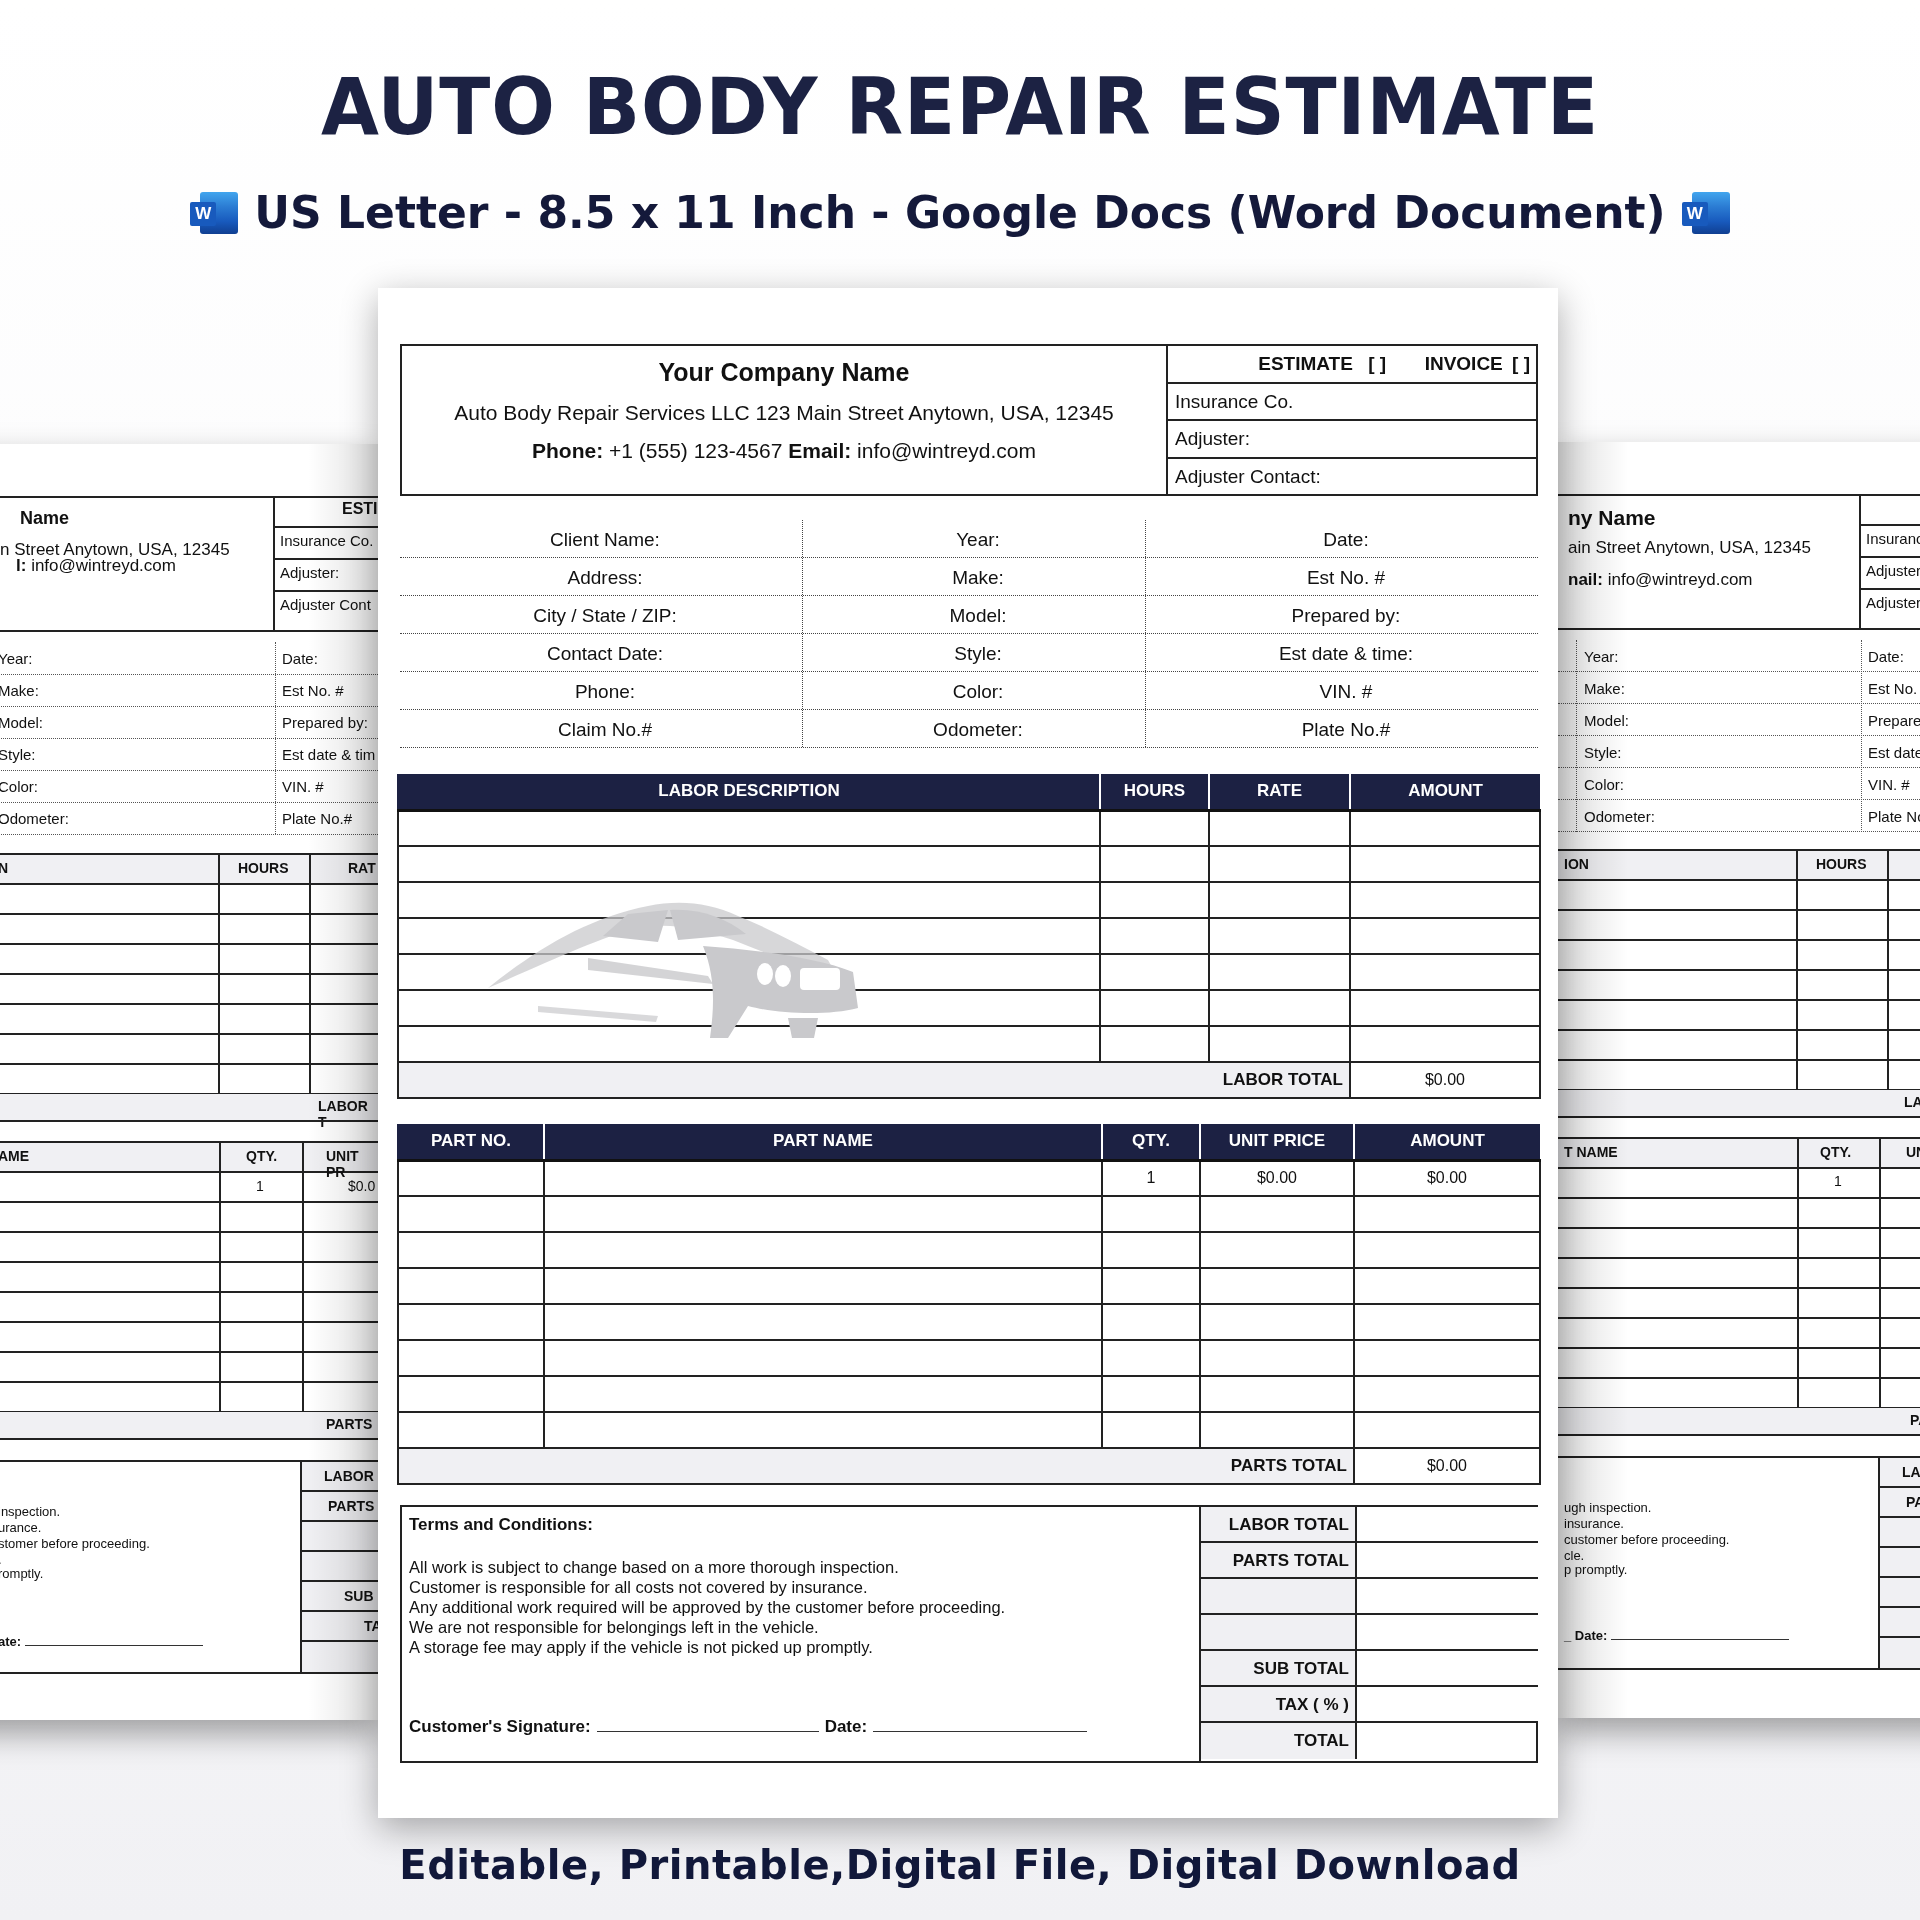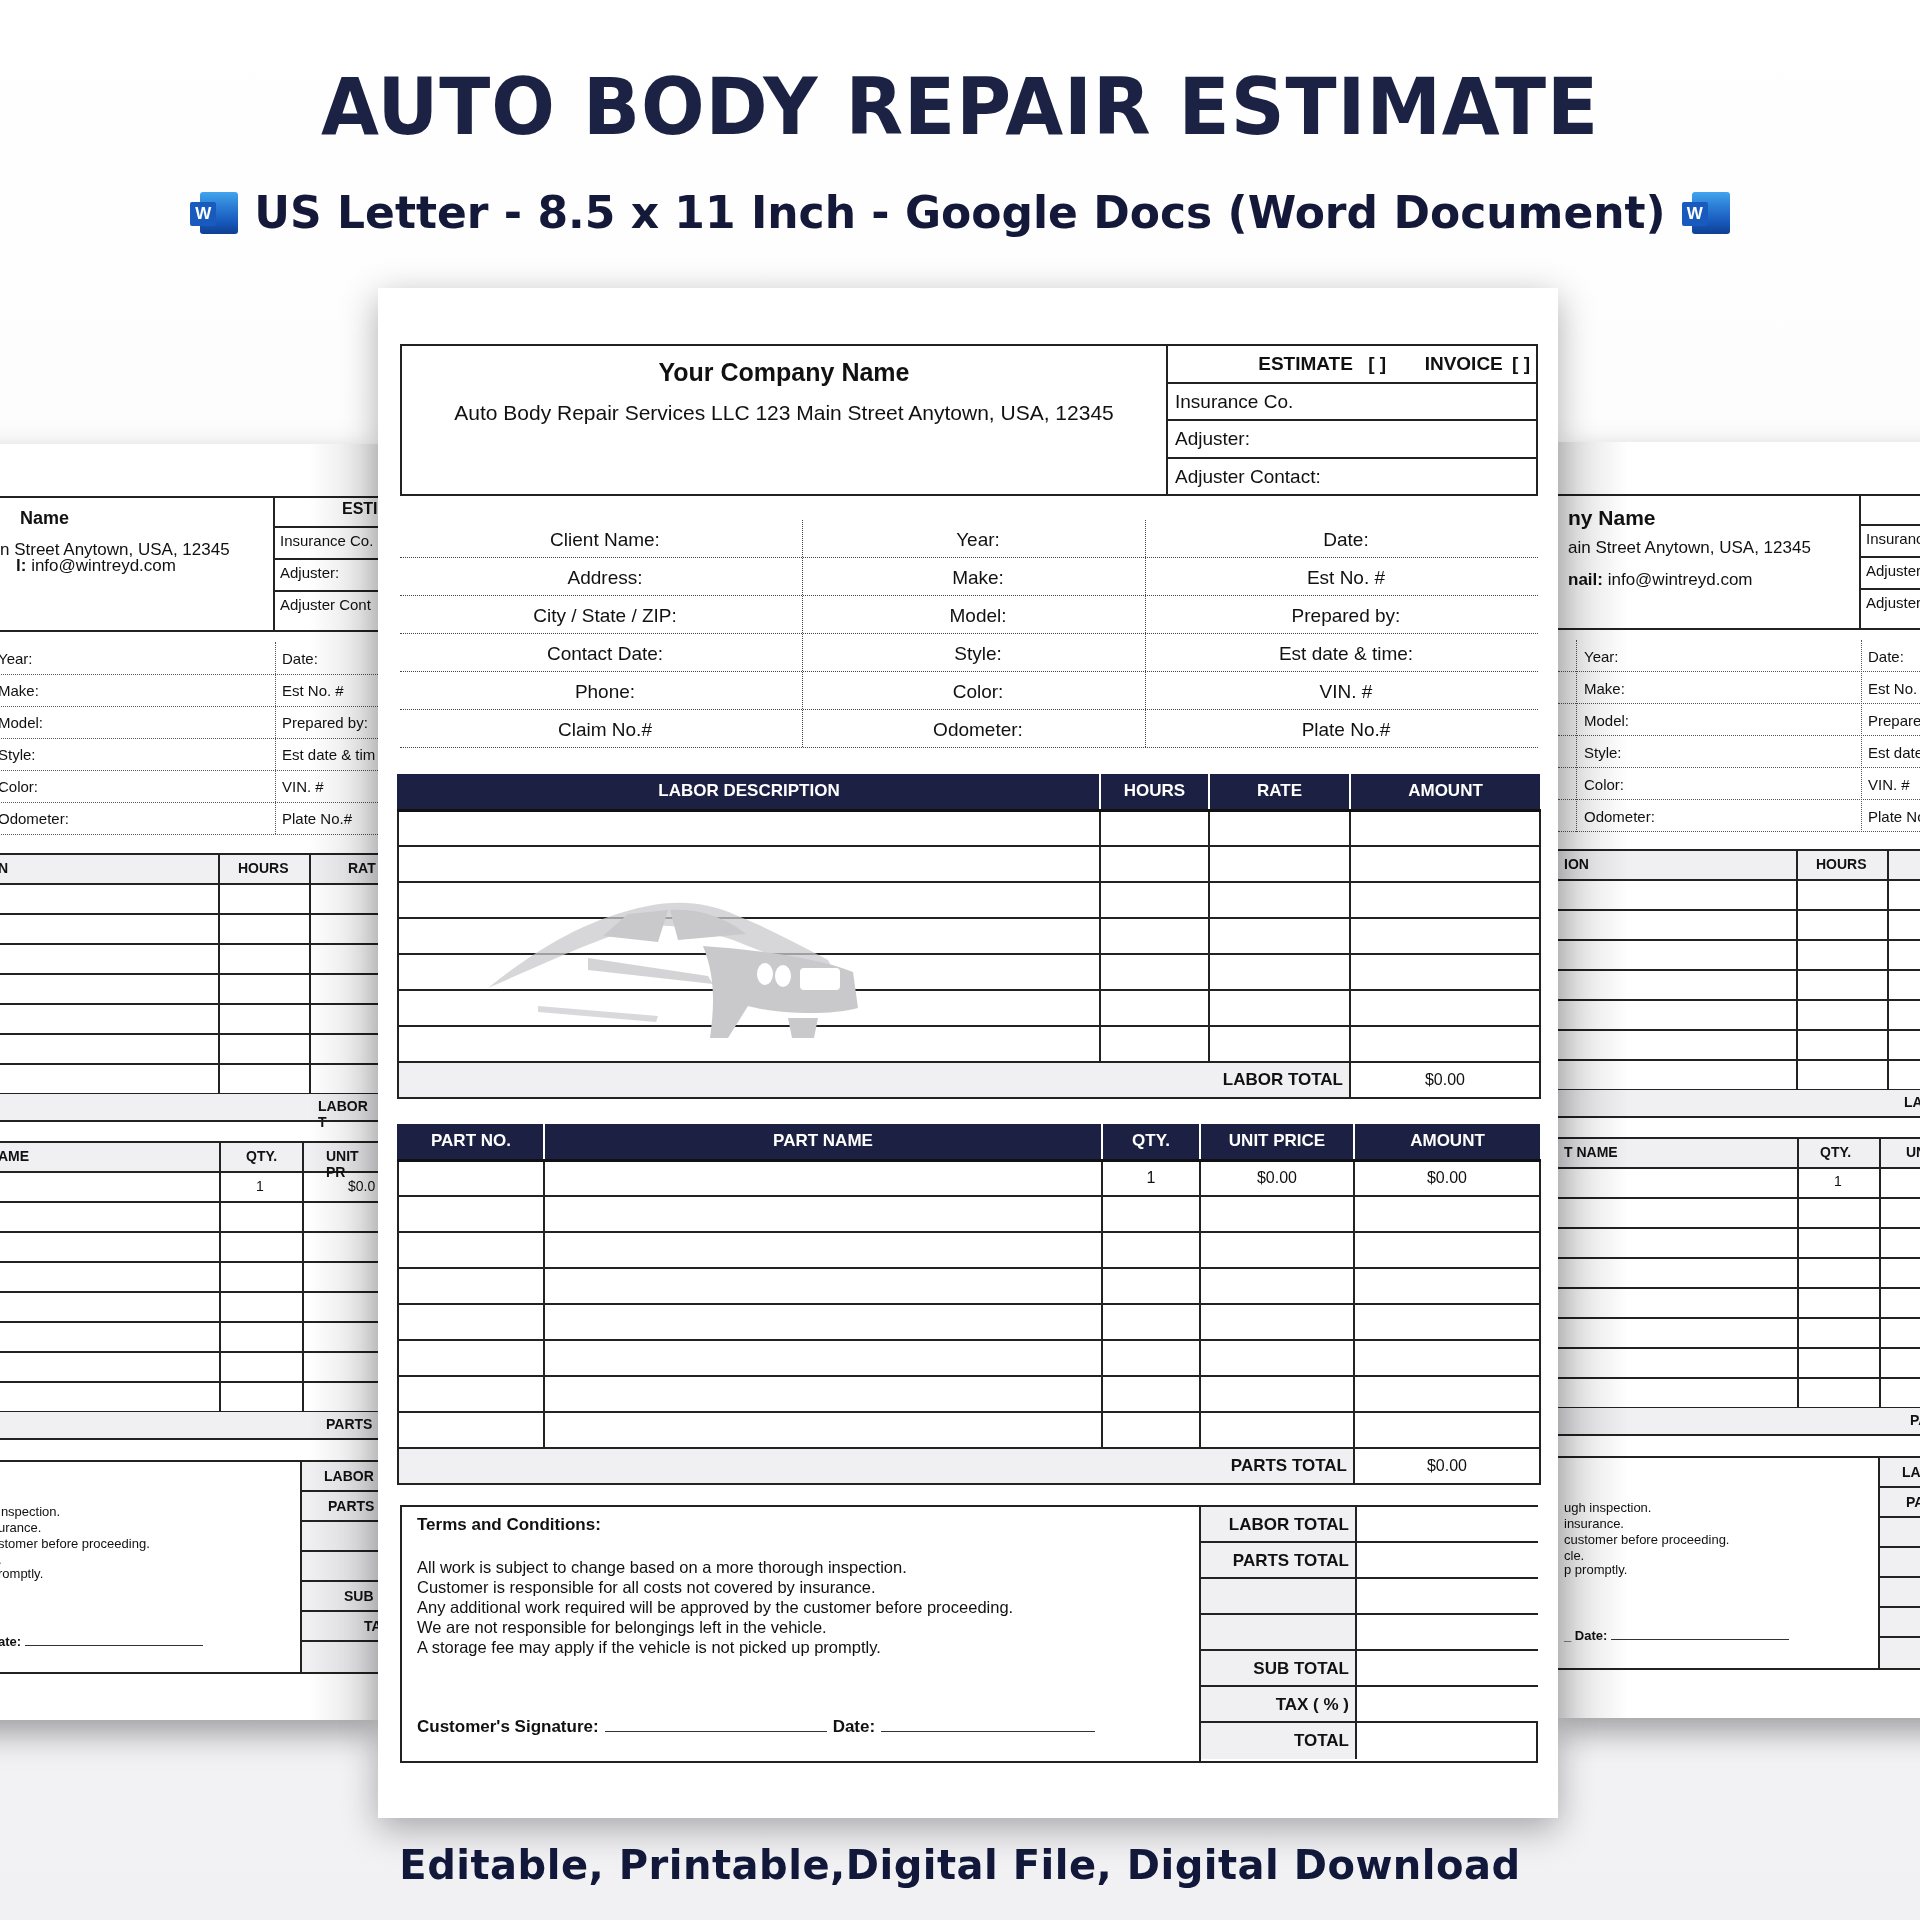--- a/index.html
+++ b/index.html
@@ -72,21 +72,21 @@
   table.grid th { background: #1c2143; color: #fff; font-size: 17px; font-weight: bold; height: 36px;
     border-left: 2px solid #fff; border-bottom: 3px solid #111; text-align: center; }
   table.grid th:first-child { border-left: 2px solid #1c2143; }
   table.grid td { height: 36px; border: 2px solid #222; font-size: 16px; text-align: center; }
   table.grid tr.total td.lbl { background: #f0f0f3; text-align: right; font-weight: bold; font-size: 17px; padding-right: 6px; border-right: 2px solid #222; }
   table.grid tr.total td.val { background: #fff; }
 
   .watermark { position: absolute; left: 100px; top: 600px; width: 400px; height: 150px; pointer-events: none; }
 
   .terms-box { position: absolute; left: 22px; top: 1217px; width: 1138px; height: 258px; border: 2px solid #222; }
-  .terms-left { position: absolute; left: 8px; top: 0; width: 940px; height: 100%; padding: 8px 7px; }
+  .terms-left { position: absolute; left: 0; top: 0; width: 940px; height: 100%; padding: 8px 7px; }
   .terms-title { font-size: 17px; font-weight: bold; }
   .terms-lines { margin-top: 22px; font-size: 16.5px; line-height: 20px; }
   .sig-line { position: absolute; left: 7px; top: 210px; font-size: 17px; font-weight: bold; }
   .sig-blank { display: inline-block; width: 222px; border-bottom: 1.5px solid #333; height: 14px; vertical-align: baseline; margin: 0 6px; }
   .sig-blank2 { display: inline-block; width: 214px; border-bottom: 1.5px solid #333; height: 14px; margin-left: 6px; }
   .terms-right { position: absolute; left: 797px; top: 0; width: 339px; height: 100%; border-left: 2px solid #222; }
   .sum-row { display: flex; height: 36px; border-bottom: 2px solid #222; }
   .sum-row:last-child { border-bottom: none; align-items: flex-end; }
   .sum-lbl { width: 156px; background: #f0f0f3; text-align: right; font-weight: bold; font-size: 17px; padding-right: 6px; line-height: 36px; border-right: 2px solid #222; }
   .sum-val { flex: 1; background: #fff; }
@@ -300,20 +300,24 @@
   <div class="bp" style="left:6px; top:1186px; font-size:13px; font-weight:bold;">_ <span>Date:</span> <span style="display:inline-block;width:178px;border-bottom:1px solid #333;"></span></div>
   <div class="shade-l"></div>
 </div>
 
 <div class="main-page">
 
   <div class="hdr-box">
     <div class="hdr-left">
       <div class="company-name">Your Company Name</div>
       <div class="company-line">Auto Body Repair Services LLC 123 Main Street Anytown, USA, 12345</div>
+      <div class="company-contact">
+        <b>Phone:</b> <span>+1 (555) 123-4567</span>
+        <b>Email:</b> <span>info@wintreyd.com</span>
+      </div>
     </div>
     <div class="hdr-right">
       <div class="hdr-row est">
         <span>ESTIMATE</span>
         <span style="margin-left:10px">[   ]</span>
         <span class="est-gap"></span>
         <span>INVOICE</span>
         <span style="margin-left:4px">[   ]</span>
       </div>
       <div class="hdr-row">Insurance Co.</div>

